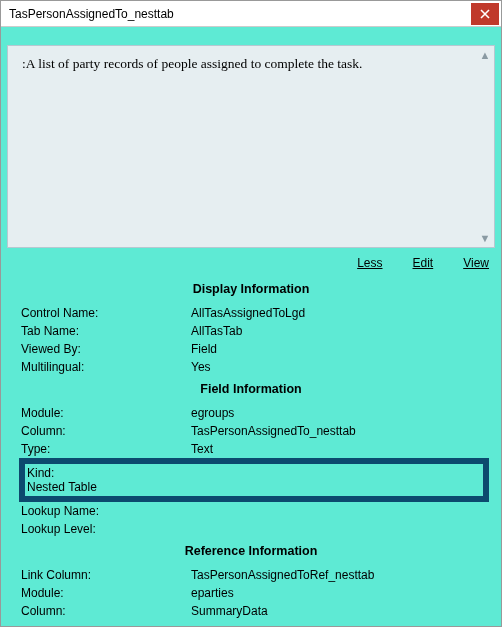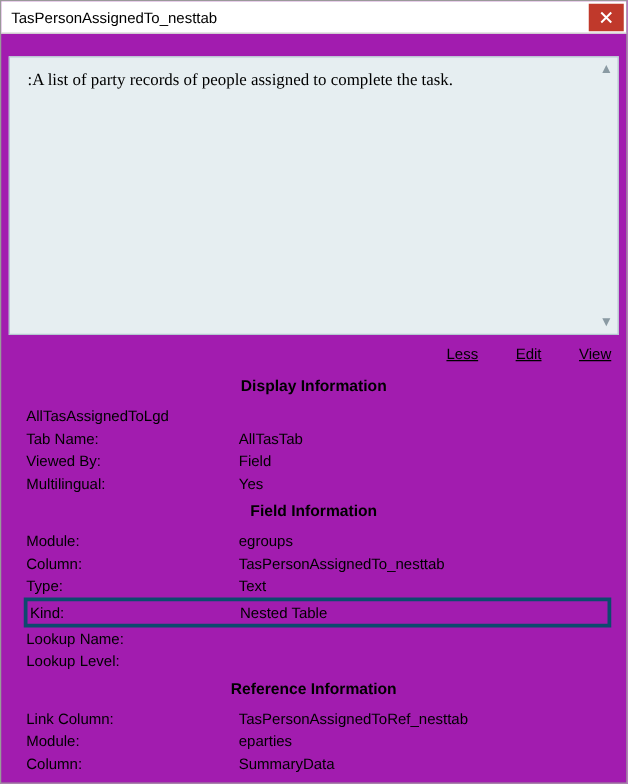--- a/index.html
+++ b/index.html
@@ -6,21 +6,21 @@
   html, body {
     margin: 0; padding: 0;
     font-family: Tahoma, Arial, sans-serif;
     font-size: 12px;
     background: #fff;
   }
   .window {
     width: 502px;
     height: 627px;
     border: 1px solid #999;
-    background: #a21caf;
+    background: #5eead4;
     display: flex;
     flex-direction: column;
   }
   .titlebar {
     height: 26px;
     background: #fff;
     border-bottom: 1px solid #ccc;
     display: flex;
     align-items: center;
     padding-left: 8px;
@@ -108,23 +108,24 @@
   }
   .row .label {
     width: 170px;
     color: #000;
   }
   .row .value {
     flex: 1;
     color: #000;
   }
   .row.highlight {
-    border: 3px solid #0c4a6e;
+    border: 6px solid #0c4a6e;
     margin: 0 6px 0 12px;
     padding: 2px 4px 2px 2px;
+    flex-direction: column;
   }
   .row.highlight .label { width: 168px; }
 </style>
 </head>
 <body>
 
 <div class="window">
 
   <div class="titlebar">
     <div class="titlebar-title">TasPersonAssignedTo_nesttab</div>
@@ -148,20 +149,21 @@
       <a>Edit</a>
       <a>View</a>
     </div>
 
     <div class="section">
       <div class="section-header">
         <span>Display Information</span>
         <span class="line"></span>
       </div>
       <div class="row">
+        <div class="label">Control Name:</div>
         <div class="value">AllTasAssignedToLgd</div>
       </div>
       <div class="row">
         <div class="label">Tab Name:</div>
         <div class="value">AllTasTab</div>
       </div>
       <div class="row">
         <div class="label">Viewed By:</div>
         <div class="value">Field</div>
       </div>

